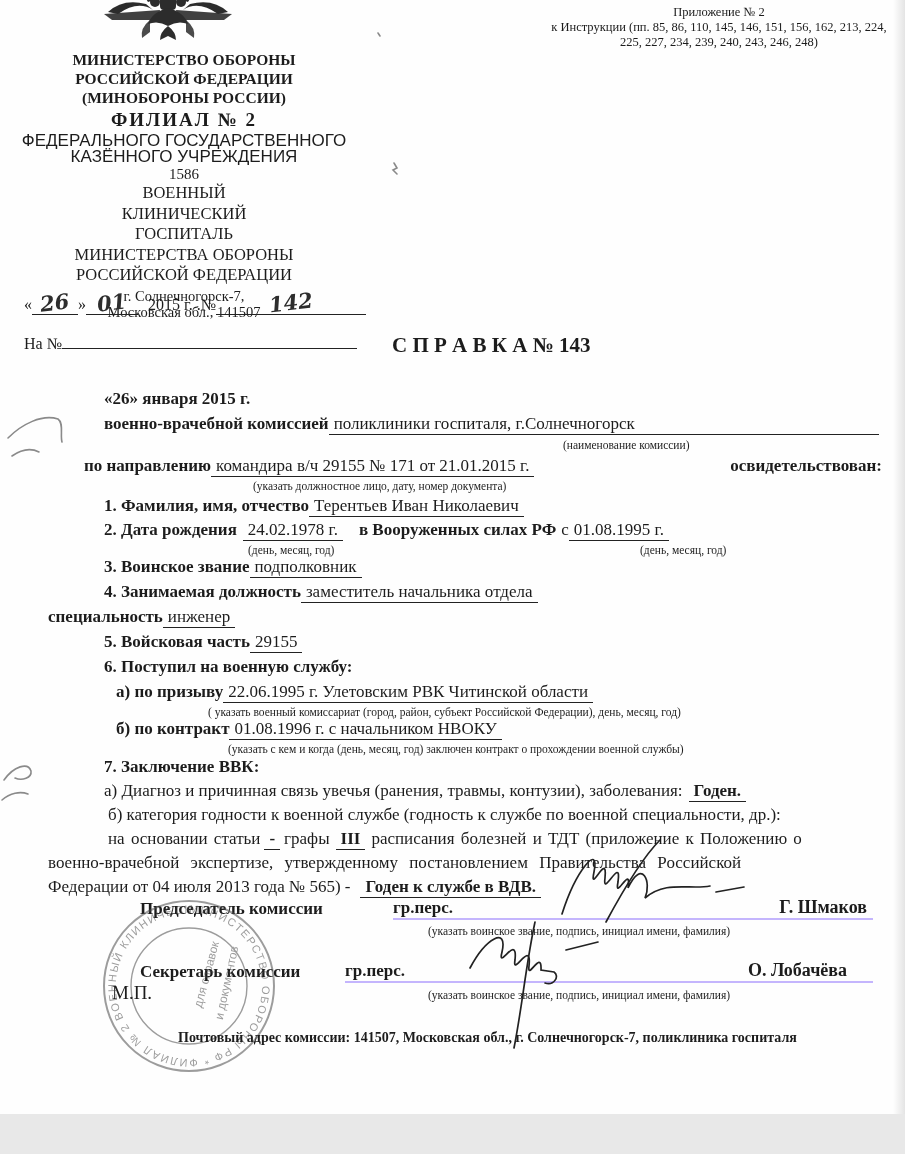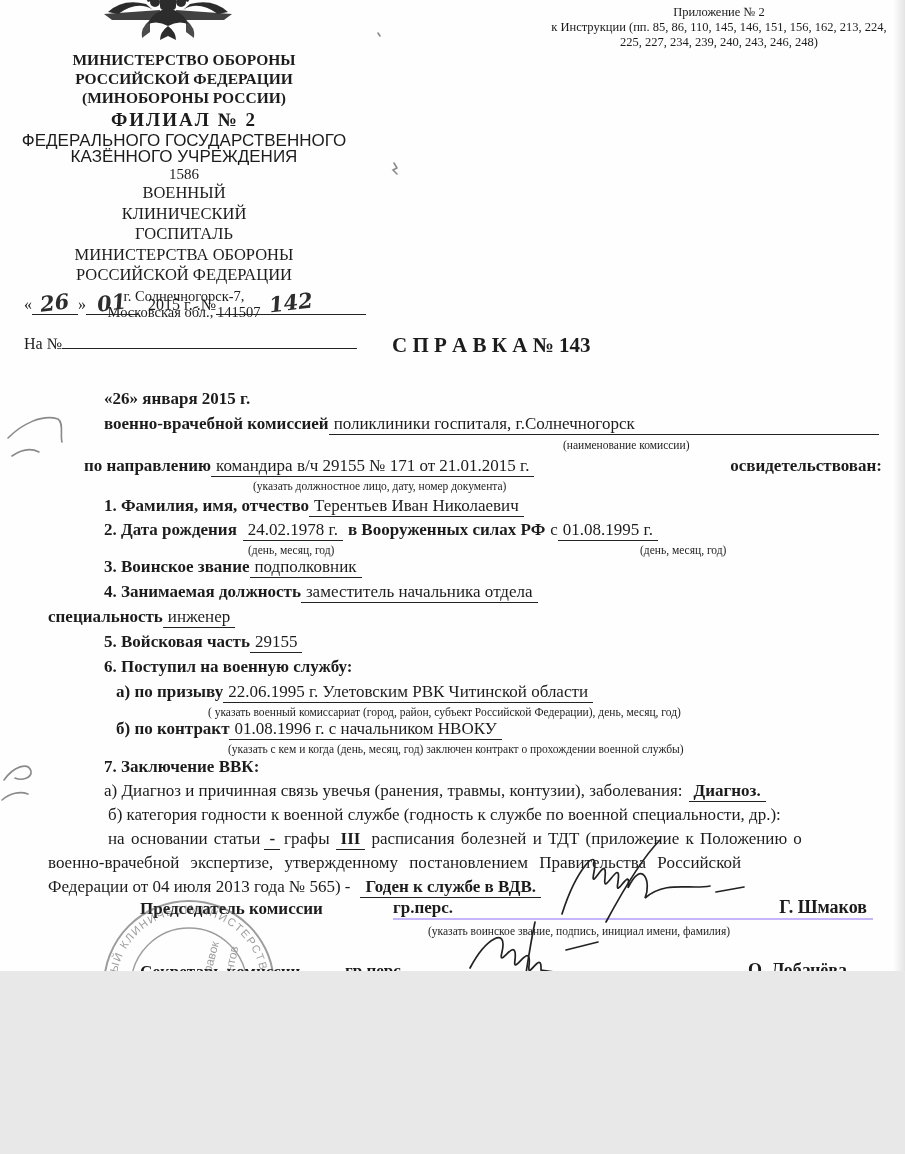--- a/index.html
+++ b/index.html
@@ -1,16 +1,16 @@
 <!DOCTYPE html>
 <html><head>
 <meta charset="utf-8">
 <style>
   html,body{margin:0;padding:0;background:#e8e8e8;}
-  #page{position:relative;width:905px;height:971px;background:#fefefe;overflow:hidden;
+  #page{position:relative;width:905px;height:1114px;background:#fefefe;overflow:hidden;
         font-family:"Liberation Serif",serif;color:#1c1c1c;}
   .abs{position:absolute;}
   .b{font-weight:bold;}
   .u{border-bottom:1.6px solid #222;padding:0 5px;}
   .u2{border-bottom:2px solid #c4b5fd;text-align:right;}
   .row{display:flex;align-items:baseline;white-space:nowrap;}
   
   #letterhead{left:16px;top:50px;width:336px;text-align:center;line-height:19px;}
   .lh-main{font-weight:bold;font-size:15.5px;}
   .lh-branch{font-weight:bold;font-size:19px;letter-spacing:2px;line-height:26px;}
@@ -116,21 +116,21 @@
   <div class="cap" style="left:253px;top:480px;">(указать должностное лицо, дату, номер документа)</div>
 
   <div class="abs body-line row" style="left:104px;top:496px;">
     <span class="b">1. Фамилия, имя, отчество</span>
     <span class="u">Терентьев Иван Николаевич</span>
   </div>
 
   <div class="abs body-line row" style="left:104px;top:520px;">
     <span class="b">2. Дата рождения</span>
     <span class="u" style="margin-left:6px;">24.02.1978 г.</span>
-    <span class="b" style="margin-left:5px;">в Вооруженных силах РФ</span>
+    <span class="b" style="margin-left:16px;">в Вооруженных силах РФ</span>
     <span style="margin-left:5px;">с</span>
     <span class="u">01.08.1995 г.</span>
   </div>
   <div class="cap" style="left:248px;top:544px;">(день, месяц, год)</div>
   <div class="cap" style="left:640px;top:544px;">(день, месяц, год)</div>
 
   <div class="abs body-line row" style="left:104px;top:557px;">
     <span class="b">3. Воинское звание</span>
     <span class="u">подполковник</span>
   </div>
@@ -161,21 +161,21 @@
   <div class="abs body-line row" style="left:116px;top:719px;">
     <span class="b">б) по контракт</span>
     <span class="u">01.08.1996 г. с начальником НВОКУ</span>
   </div>
   <div class="cap" style="left:228px;top:743px;">(указать с кем и когда (день, месяц, год) заключен контракт о прохождении военной службы)</div>
 
   <div class="abs body-line b" style="left:104px;top:757px;">7. Заключение ВВК:</div>
 
   <div class="abs body-line row" style="left:104px;top:781px;">
     <span>а) Диагноз и причинная связь увечья (ранения, травмы, контузии), заболевания:</span>
-    <span class="u b" style="margin-left:6px;">Диагноз.</span>
+    <span class="u b" style="margin-left:6px;">Годен.</span>
   </div>
 
   <div class="abs body-line" style="left:108px;top:805px;">б) категория годности к военной службе (годность к службе по военной специальности, др.):</div>
 
   <div class="abs body-line row" style="left:108px;top:829px;word-spacing:2px;">
     <span>на основании статьи</span>
     <span class="u b" style="margin:0 4px;">-</span>
     <span>графы</span>
     <span class="u b" style="margin:0 6px;">III</span>
     <span>расписания болезней и ТДТ (приложение к Положению о</span>

